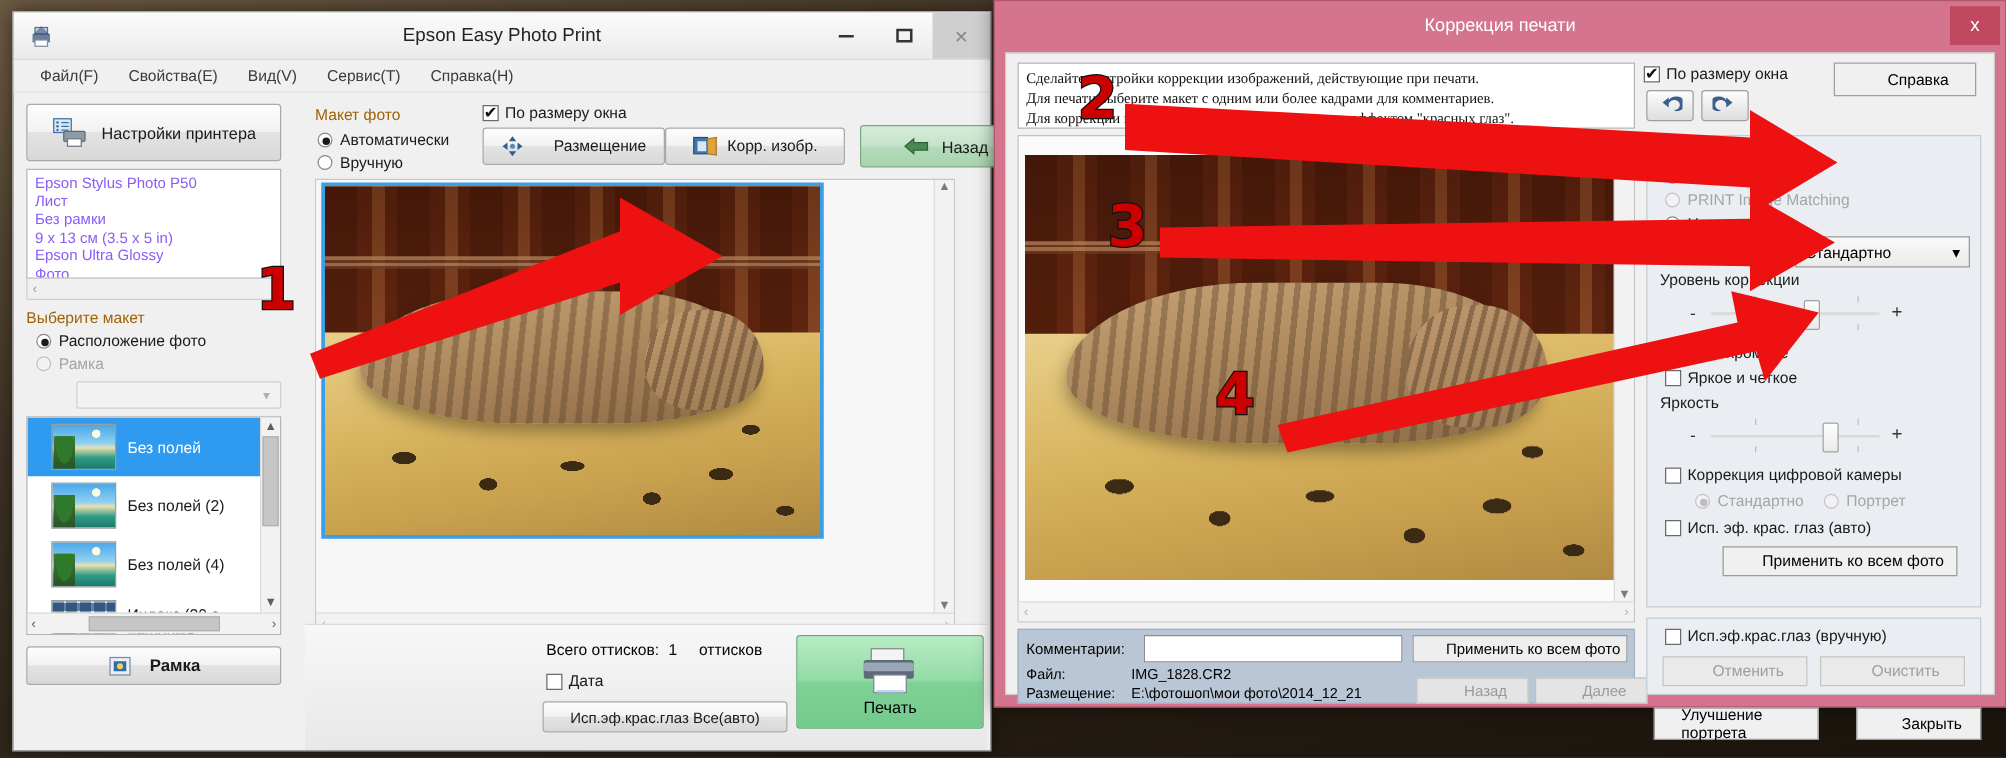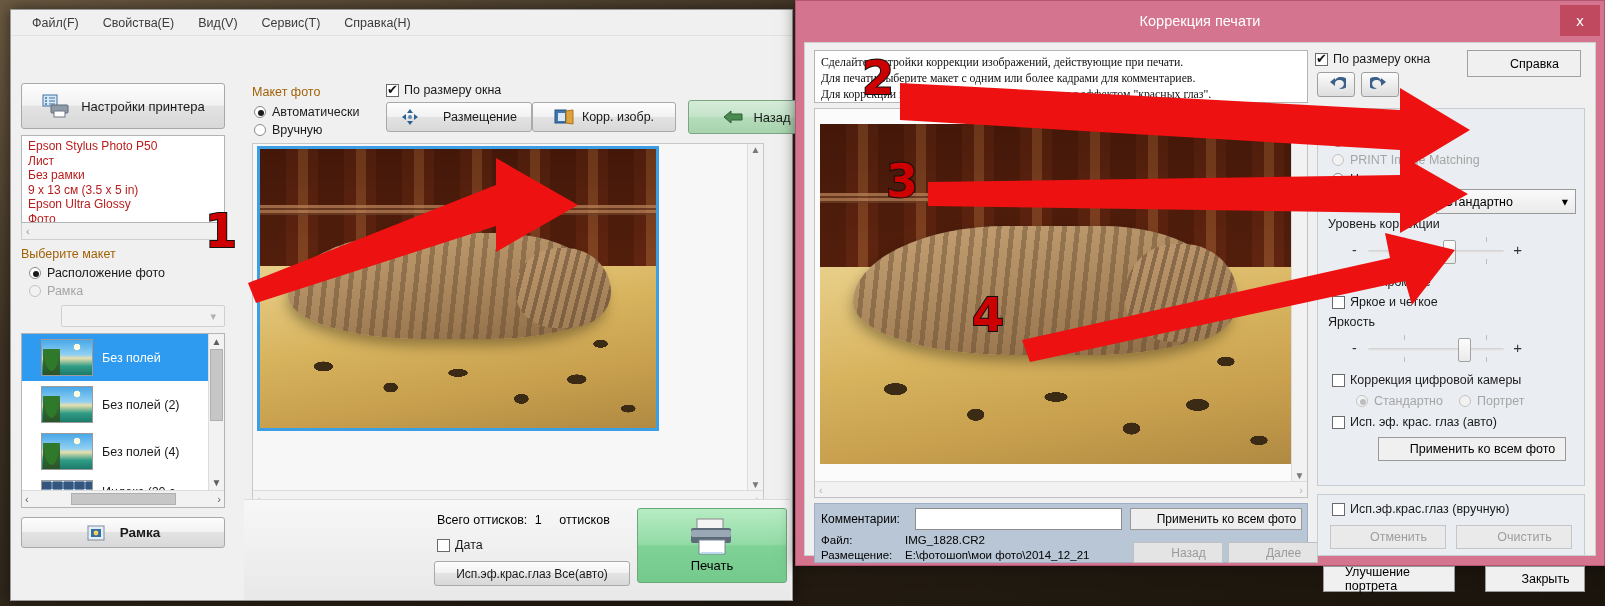--- a/index.html
+++ b/index.html
@@ -62,21 +62,21 @@
     border: 1px solid #a9a9a9; border-radius: 3px;
     font-size: 12.5px; color: #1a1a1a; display:flex; align-items:center; justify-content:center;
   }
   #printer-settings-btn {
     position: absolute; left: 2px; top: 4px; width: 204px; height: 46px; gap: 10px;
     font-size: 13px;
   }
   #printerinfo {
     position: absolute; left: 2px; top: 56px; width: 204px; height: 88px;
     background: #fff; border: 1px solid #b4b4b4;
-    padding: 3px 6px; font-size: 12px; color: #b91c1c; line-height: 14.6px; overflow: hidden;
+    padding: 3px 6px; font-size: 12px; color: #8b5cf6; line-height: 14.6px; overflow: hidden;
   }
   #printerinfo-scroll {
     position: absolute; left: 2px; top: 144px; width: 204px; height: 17px;
     background: #f0f0f0; border: 1px solid #cfcfcf; border-top: none;
     display: flex; justify-content: space-between; align-items: center;
     padding: 0 4px; color: #9a9a9a; font-size: 11px;
   }
   .lbl { font-size: 12.5px; color: #a16207; }
   #layout-label { position: absolute; left: 2px; top: 168px; }
   .radio-row { display: flex; align-items: center; gap: 6px; font-size: 12.5px; color: #1a1a1a; }
@@ -409,20 +409,40 @@
   }
   .arrow { position:absolute; z-index:55; }
   .icon-svg { display:block; }
 </style>
 </head>
 <body>
 
 <div id="root">
 
   <div id="leftwin">
+    <div class="lw-title">
+      <span class="appicon">
+        <svg class="icon-svg" width="20" height="20" viewBox="0 0 20 20">
+          <rect x="3" y="8" width="14" height="7" rx="1" fill="#6b7f96"></rect>
+          <rect x="5" y="3" width="10" height="5" fill="#c9d6e4" stroke="#5c6f84"></rect>
+          <rect x="5" y="13" width="10" height="5" fill="#fff" stroke="#7b8ea2"></rect>
+          <path d="M3 9 L10 2 L17 9 Z" fill="#2f4f7a" opacity=".55"></path>
+        </svg>
+      </span>
+      <div class="t">Epson Easy Photo Print</div>
+      <div class="wbtns">
+        <div class="wbtn">
+            <span class="min"></span>
+          </div>
+        <div class="wbtn">
+            <span class="max"></span>
+          </div>
+        <div class="wbtn close">✕</div>
+      </div>
+    </div>
 
     <div class="lw-menu">
       <div class="mi">Файл(F)</div>
       <div class="mi">Свойства(E)</div>
       <div class="mi">Вид(V)</div>
       <div class="mi">Сервис(T)</div>
       <div class="mi">Справка(H)</div>
     </div>
 
     <div class="lw-body">

